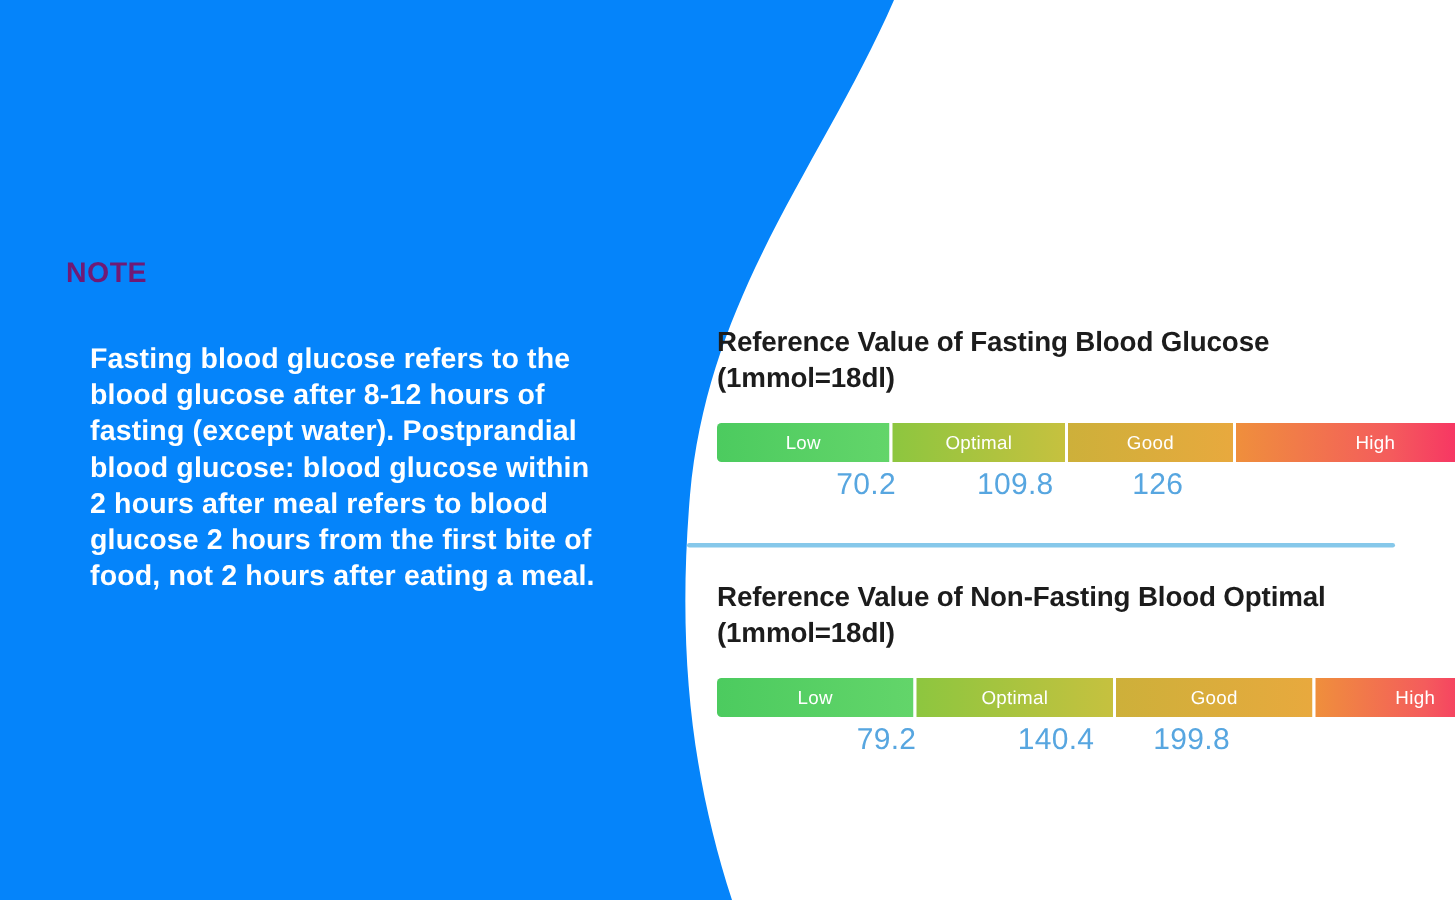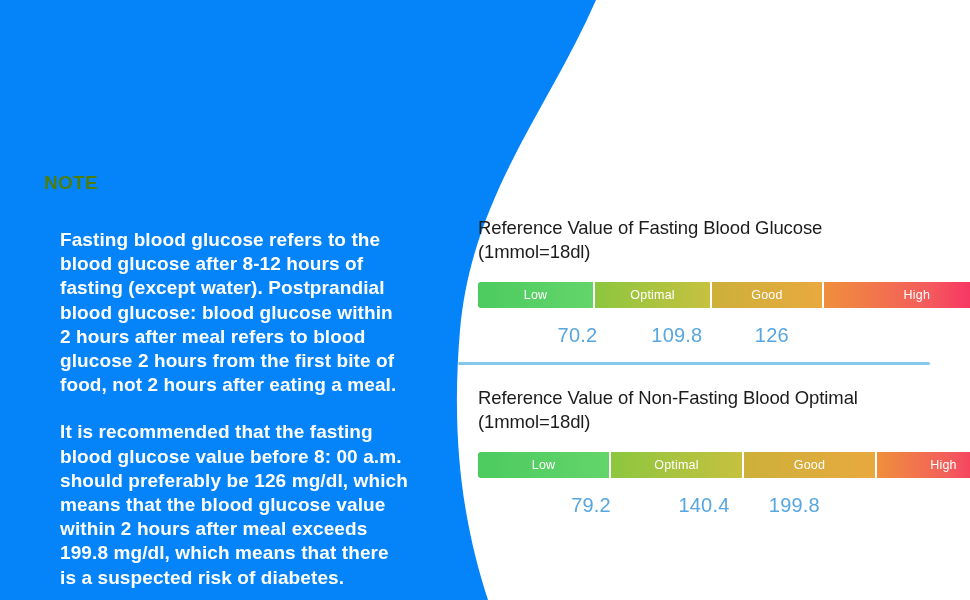--- a/index.html
+++ b/index.html
@@ -50,21 +50,21 @@
     line-height: 47px;
     font-weight: bold;
     letter-spacing: -0.6px;
     margin: 0;
   }
 
   .note-label {
     position: absolute;
     left: 44px;
     top: 172px;
-    color: #4d7c0f;
+    color: #701a75;
     font-size: 19px;
     font-weight: bold;
     letter-spacing: 0.3px;
   }
 
   .note-body {
     position: absolute;
     left: 44px;
     top: 212px;
     width: 380px;
@@ -97,21 +97,21 @@
     left: 0;
     width: 460px;
   }
   .section-fasting { top: 216px; }
   .section-nonfasting { top: 386px; }
 
   .section-heading {
     color: #1c1c1c;
     font-size: 18.5px;
     line-height: 24px;
-    font-weight: normal;
+    font-weight: bold;
     margin: 0;
     width: 430px;
     letter-spacing: -0.1px;
   }
 
   
   .scale-bar {
     display: flex;
     height: 26px;
     border-radius: 3px;
@@ -144,21 +144,21 @@
   }
   .seg-high {
     background: linear-gradient(90deg, #ef8f3c 0%, #f45c5c 55%, #f9156a 100%);
   }
 
   
   .values {
     position: relative;
     height: 32px;
     width: 452px;
-    margin-top: 16px;
+    margin-top: 4px;
   }
   .value {
     position: absolute;
     top: 0;
     transform: translateX(-50%);
     color: #57a6e0;
     font-size: 20px;
     letter-spacing: 0.2px;
     white-space: nowrap;
   }
@@ -184,21 +184,20 @@
     <path d="M0,0 L596,0 C548,110 472,196 460,330 C451,437 462,520 488,600 L0,600 Z" fill="#0584fa"></path>
   </svg>
 
   <div class="left-panel">
 
 
     <div class="note-label">NOTE</div>
 
     <div class="note-body">
       <p class="note-para">Fasting blood glucose refers to the blood glucose after 8-12 hours of fasting (except water). Postprandial blood glucose: blood glucose within 2 hours after meal refers to blood glucose 2 hours from the first bite of food, not 2 hours after eating a meal.</p>
-      <p class="note-para">It is recommended that the fasting blood glucose value before 8: 00 a.m. should preferably be 126 mg/dl, which means that the blood glucose value within 2 hours after meal exceeds 199.8 mg/dl, which means that there is a suspected risk of diabetes.</p>
     </div>
 
   </div>
 
   <div class="right-panel">
 
     <div class="section section-fasting">
       <h2 class="section-heading">Reference Value of Fasting Blood Glucose (1mmol=18dl)</h2>
 
       <div class="scale-bar">

